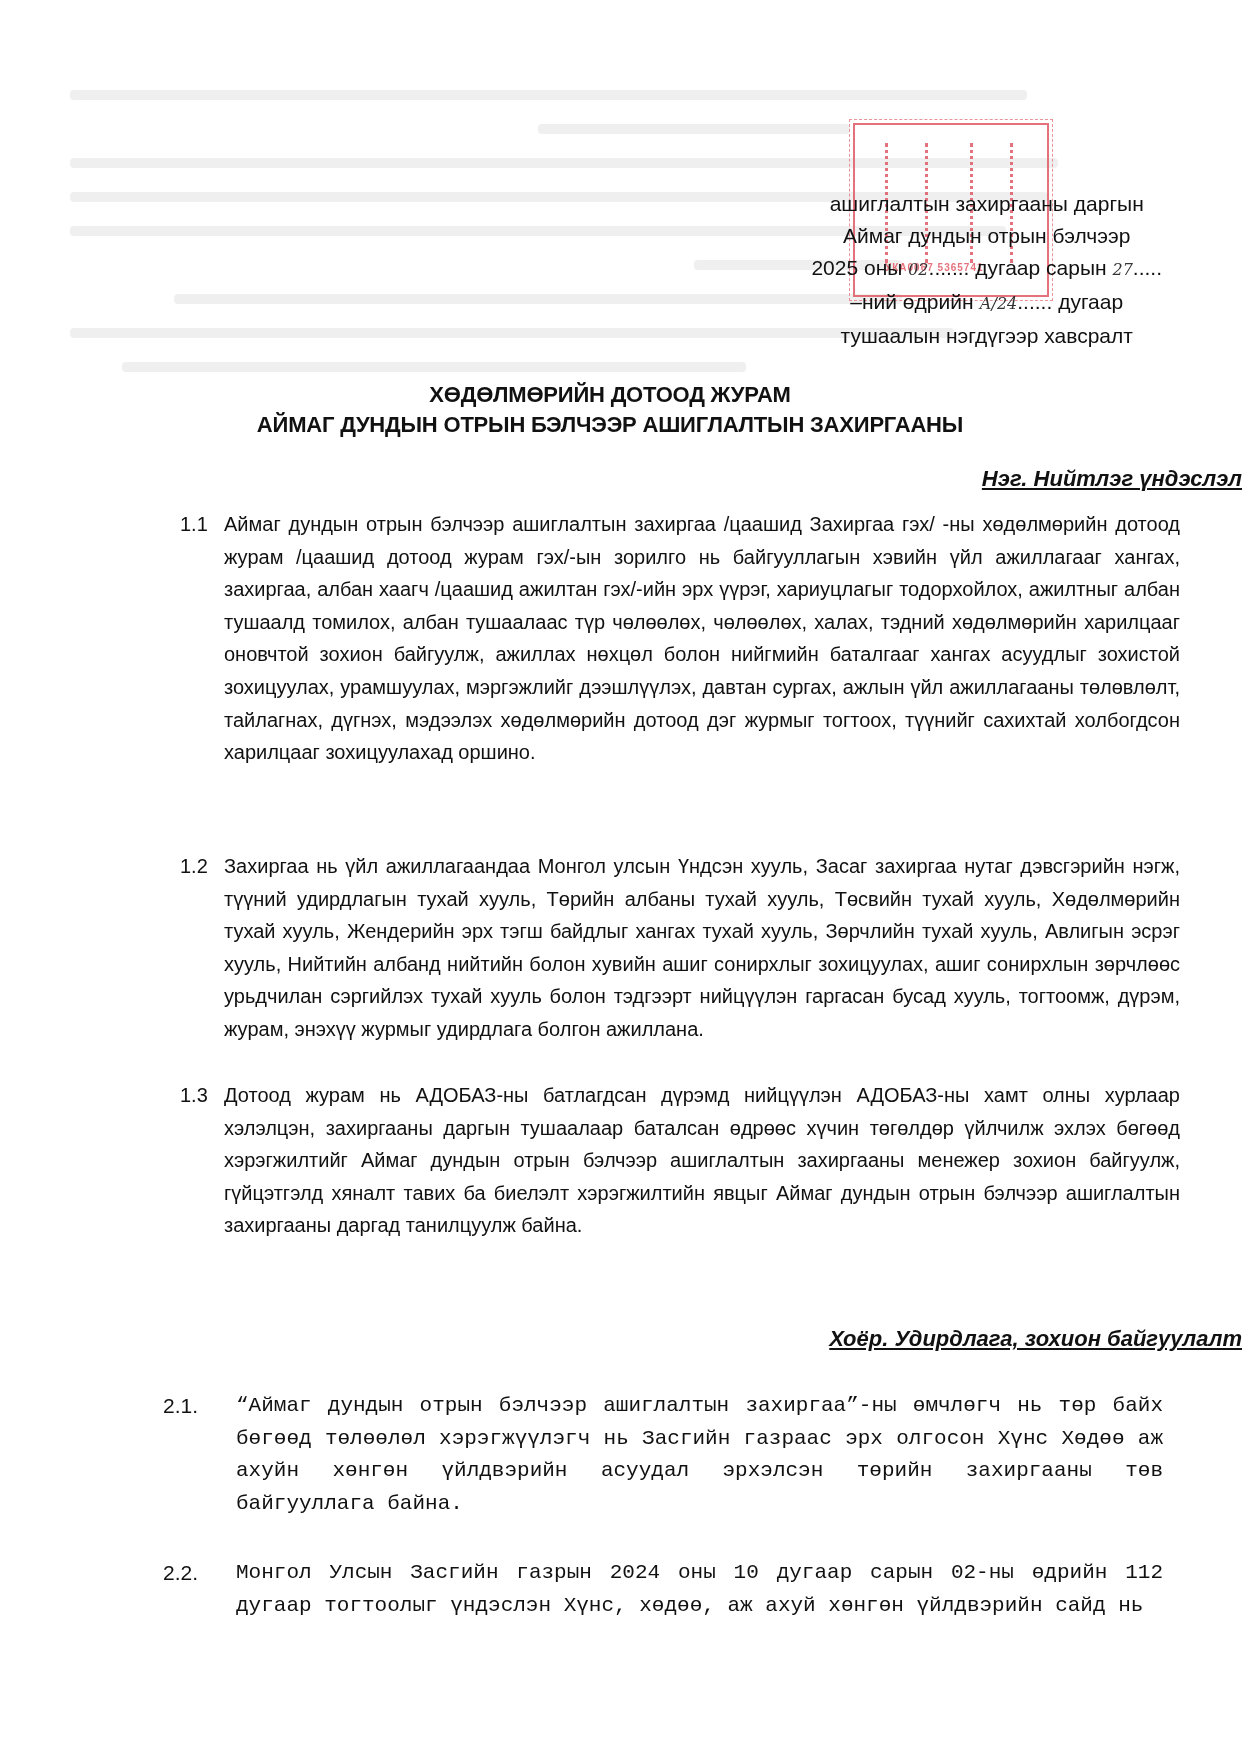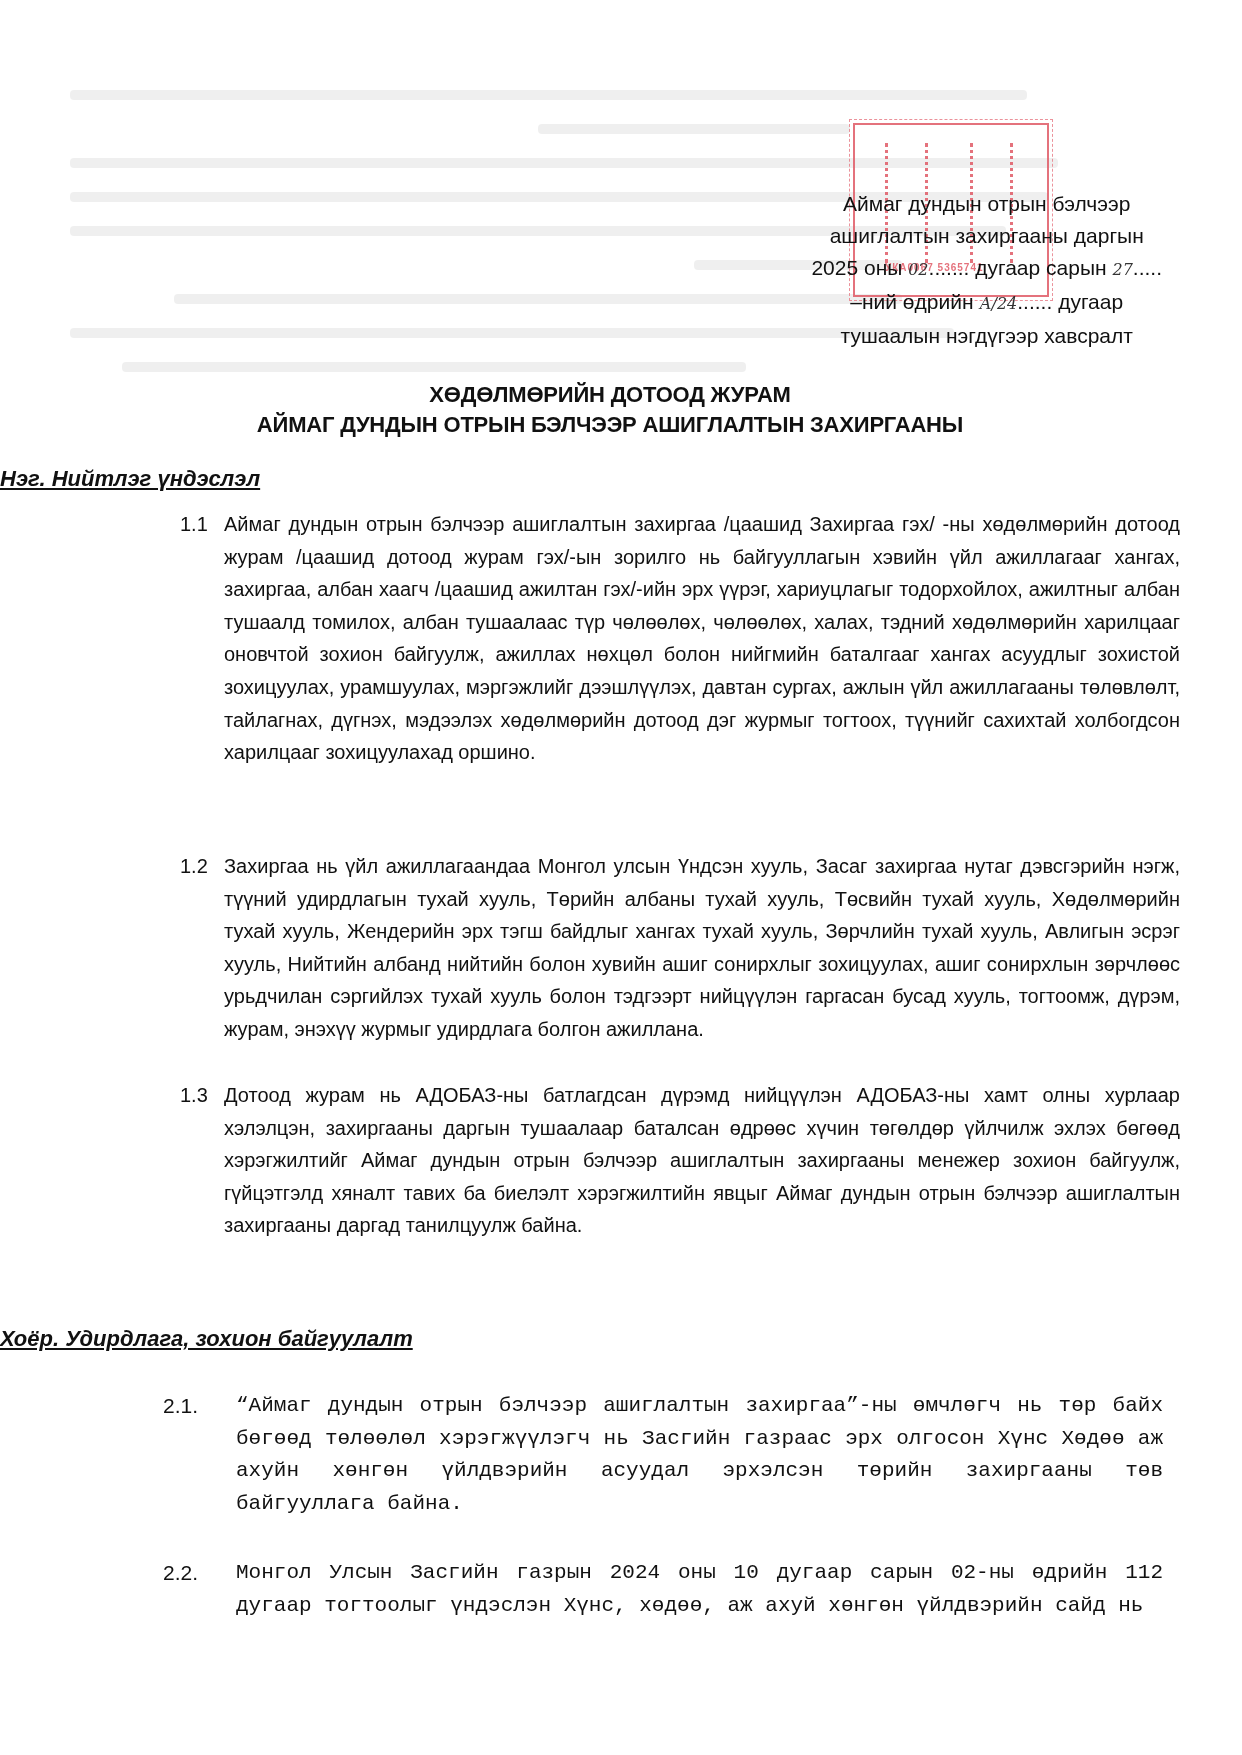--- a/index.html
+++ b/index.html
@@ -19,21 +19,21 @@
   .stamp .reg { position: absolute; left: 30px; bottom: 22px; font-size: 10px; letter-spacing: 1px; color: #e05a66; font-weight: bold; }
   .approval {
     position: absolute; right: 80px; top: 188px; text-align: center; font-size: 21px; line-height: 32px; z-index: 2;
   }
   .approval .hw { font-family: "DejaVu Serif", serif; font-style: italic; color: #333; font-size: 16px; }
   .title {
     position: absolute; left: 150px; width: 920px; top: 380px; text-align: center;
     font-weight: bold; font-size: 22px; line-height: 30px; letter-spacing: -0.2px;
   }
   .section-head {
-    position: absolute; left: 0; width: 1242px; text-align: left; font-weight: bold; font-style: italic;
+    position: absolute; left: 0; width: 1242px; text-align: right; font-weight: bold; font-style: italic;
     text-decoration: underline; font-size: 22px;
   }
   .item { position: absolute; left: 180px; width: 1000px; font-size: 20px; line-height: 32.6px; text-align: justify; }
   .item .num { position: absolute; left: 0; top: 0; }
   .item .txt { display: block; padding-left: 44px; }
   .item2 { position: absolute; left: 163px; width: 1000px; font-size: 21px; line-height: 32.6px; text-align: justify; }
   .item2 .num { position: absolute; left: 0; top: 0; }
   .item2 .txt { display: block; padding-left: 73px; font-family: Liberation Mono, monospace; }
 </style>
 </head>
@@ -55,22 +55,22 @@
 
   <div class="stamp">
     <span class="mong" style="left:30px"></span>
     <span class="mong" style="left:70px"></span>
     <span class="mong" style="left:115px"></span>
     <span class="mong" style="left:155px"></span>
     <span class="reg">УКА0067 5365741</span>
   </div>
 
   <div class="approval">
+    <div>ашиглалтын захиргааны даргын</div>
     <div>Аймаг дундын отрын бэлчээр</div>
-    <div>ашиглалтын захиргааны даргын</div>
     <div>
       <span>2025 оны</span>
       <span class="hw">02</span><span>.......</span>
       <span>дугаар сарын</span>
       <span class="hw">27</span><span>.....</span>
     </div>
     <div>
       <span>–ний өдрийн</span>
       <span class="hw">А/24</span><span>......</span>
       <span>дугаар</span>

